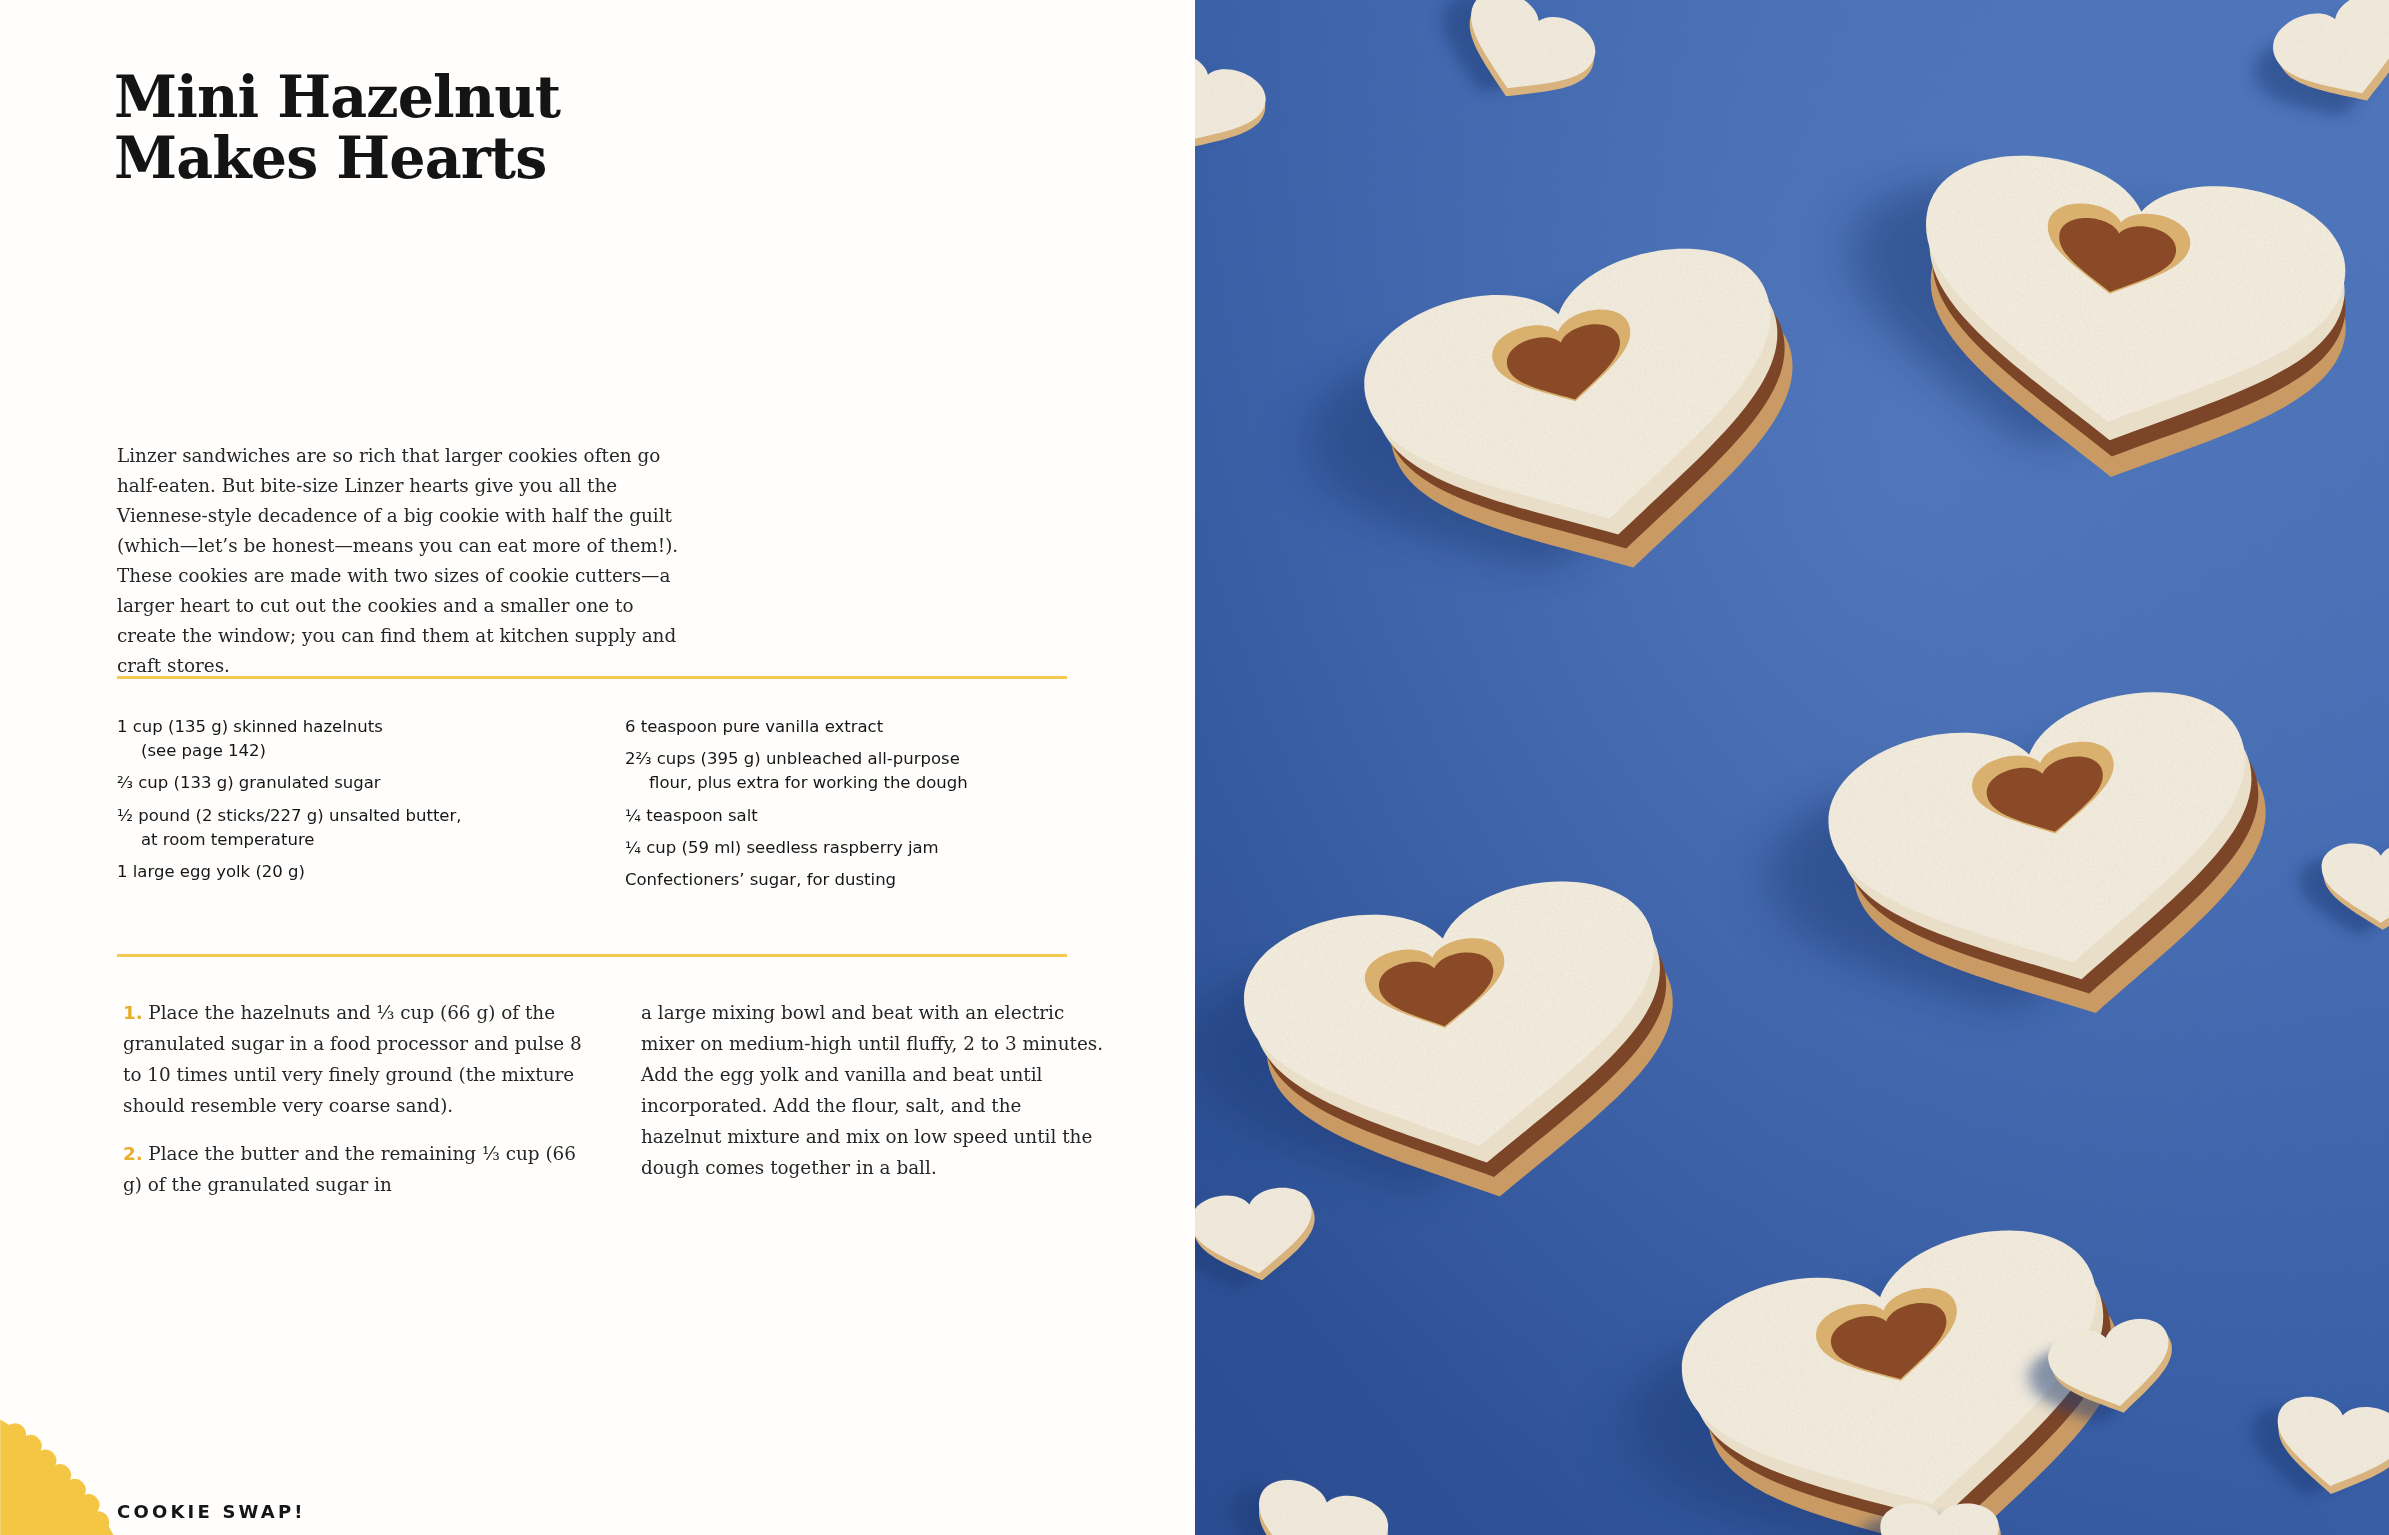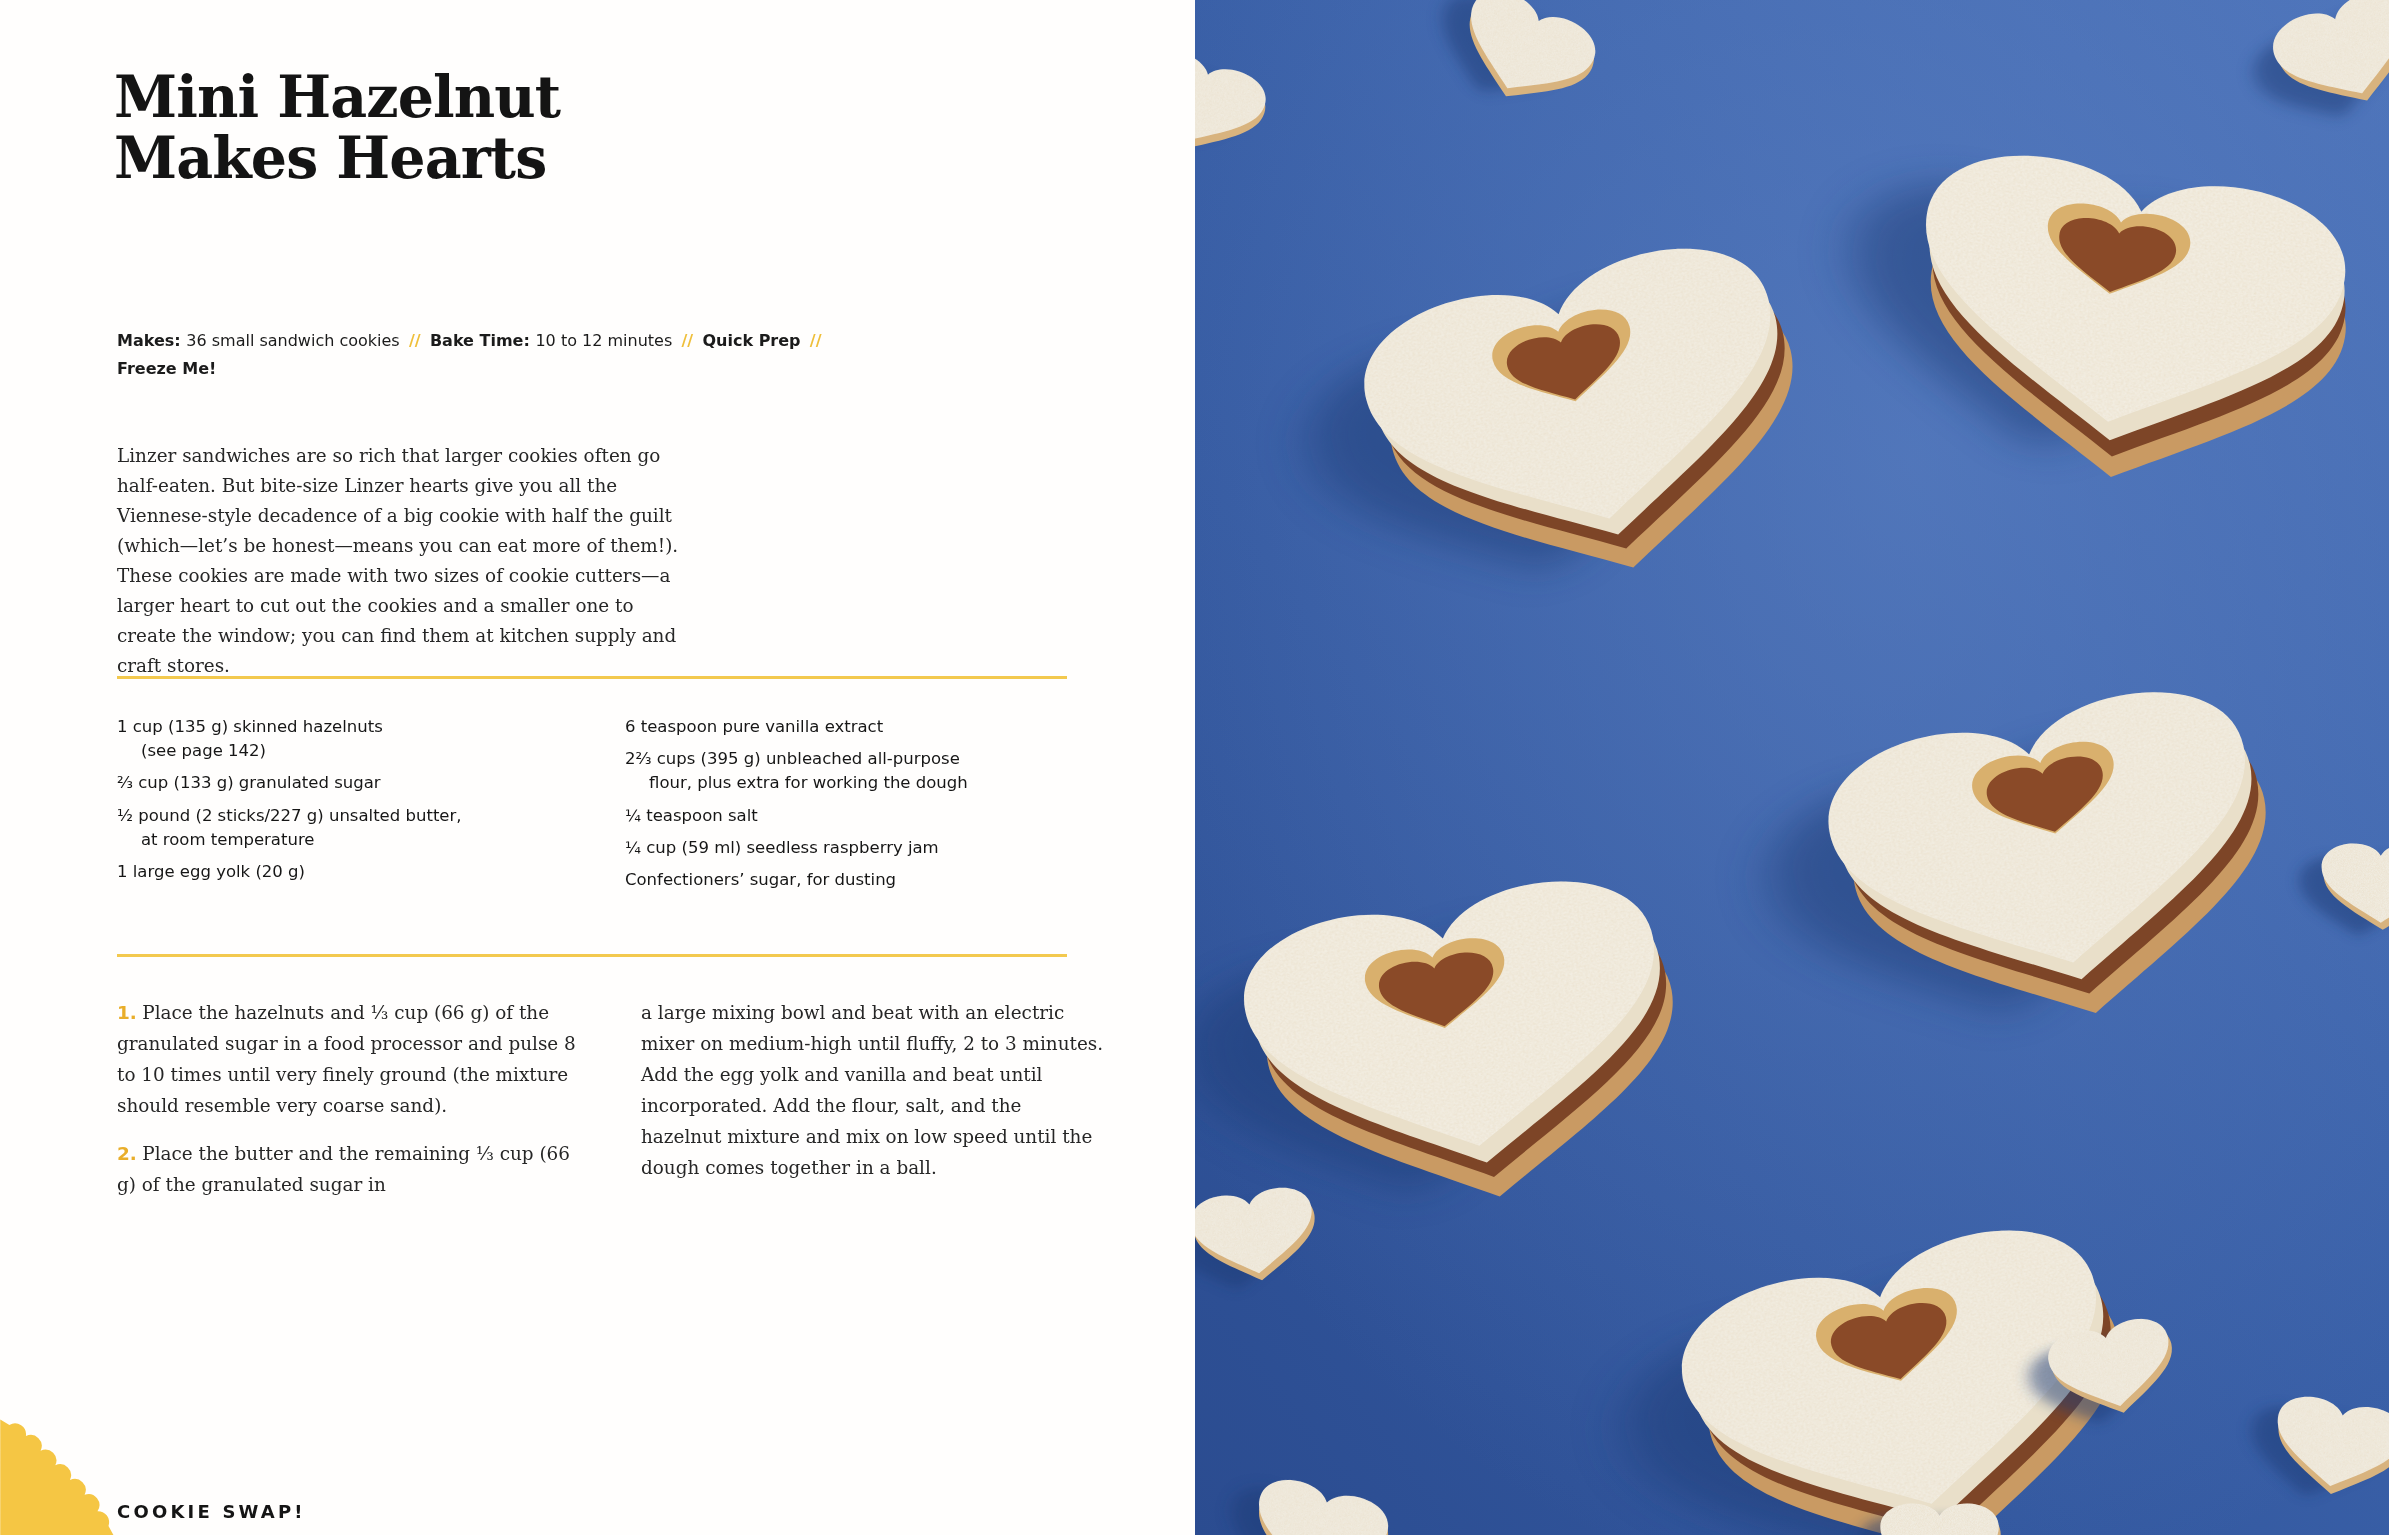--- a/index.html
+++ b/index.html
@@ -22,21 +22,21 @@
   .rule1{top:676px;}
   .rule2{top:954px;}
 
   .ing-col{position:absolute;top:715px;font-size:16.5px;line-height:24px;color:#161616;font-weight:500;}
   .ing-col-1{left:117px;width:404px;}
   .ing-col-2{left:625px;width:443px;}
   .ing{white-space:pre-line;padding-left:24px;text-indent:-24px;margin:0 0 8.3px 0;}
 
   .steps-col{position:absolute;top:997px;font-family:"DejaVu Serif","Liberation Serif",serif;
              font-size:18.4px;line-height:31px;color:#262626;}
-  .steps-col-1{left:117px;width:460px;}
+  .steps-col-1{left:123px;width:460px;}
   .steps-col-2{left:625px;width:464px;margin-left:16px;}
   .step{margin:0 0 16.5px 0;}
   .step-num{font-family:"DejaVu Sans","Liberation Sans",sans-serif;font-weight:700;color:#E9AE2A;
             padding-right:5.5px;}
 
   .footer-pagenum{position:absolute;left:27.6px;top:1463px;font-size:17.5px;font-weight:700;
                   letter-spacing:0.9px;color:#151515;}
   .footer-book{position:absolute;left:117px;top:1463px;font-size:18px;font-weight:700;
                letter-spacing:3.2px;color:#151515;margin-top:38px;}
 
@@ -49,35 +49,20 @@
 
 <div class="spread">
 
   <div class="left-page">
 
     <div class="title">
       <div>Mini Hazelnut</div>
       <div>Makes Hearts</div>
     </div>
 
-    <div class="meta">
-      <div>
-        <span>Makes:</span>
-        <span class="val">36 small sandwich cookies</span>
-        <span class="slash">//</span>
-        <span>Bake Time:</span>
-        <span class="val">10 to 12 minutes</span>
-        <span class="slash">//</span>
-        <span>Quick Prep</span>
-        <span class="slash">//</span>
-      </div>
-      <div>
-        <span>Freeze Me!</span>
-      </div>
-    </div>
 
     <p class="intro">Linzer sandwiches are so rich that larger cookies often go half-eaten. But bite-size Linzer hearts give you all the Viennese-style decadence of a big cookie with half the guilt (which—let’s be honest—means you can eat more of them!). These cookies are made with two sizes of cookie cutters—a larger heart to cut out the cookies and a smaller one to create the window; you can find them at kitchen supply and craft stores.</p>
 
     <div class="rule rule1"></div>
 
     <div class="ing-col ing-col-1">
       <p class="ing">1 cup (135 g) skinned hazelnuts
 (see page 142)</p>
       <p class="ing">⅔ cup (133 g) granulated sugar</p>
       <p class="ing">½ pound (2 sticks/227 g) unsalted butter,

